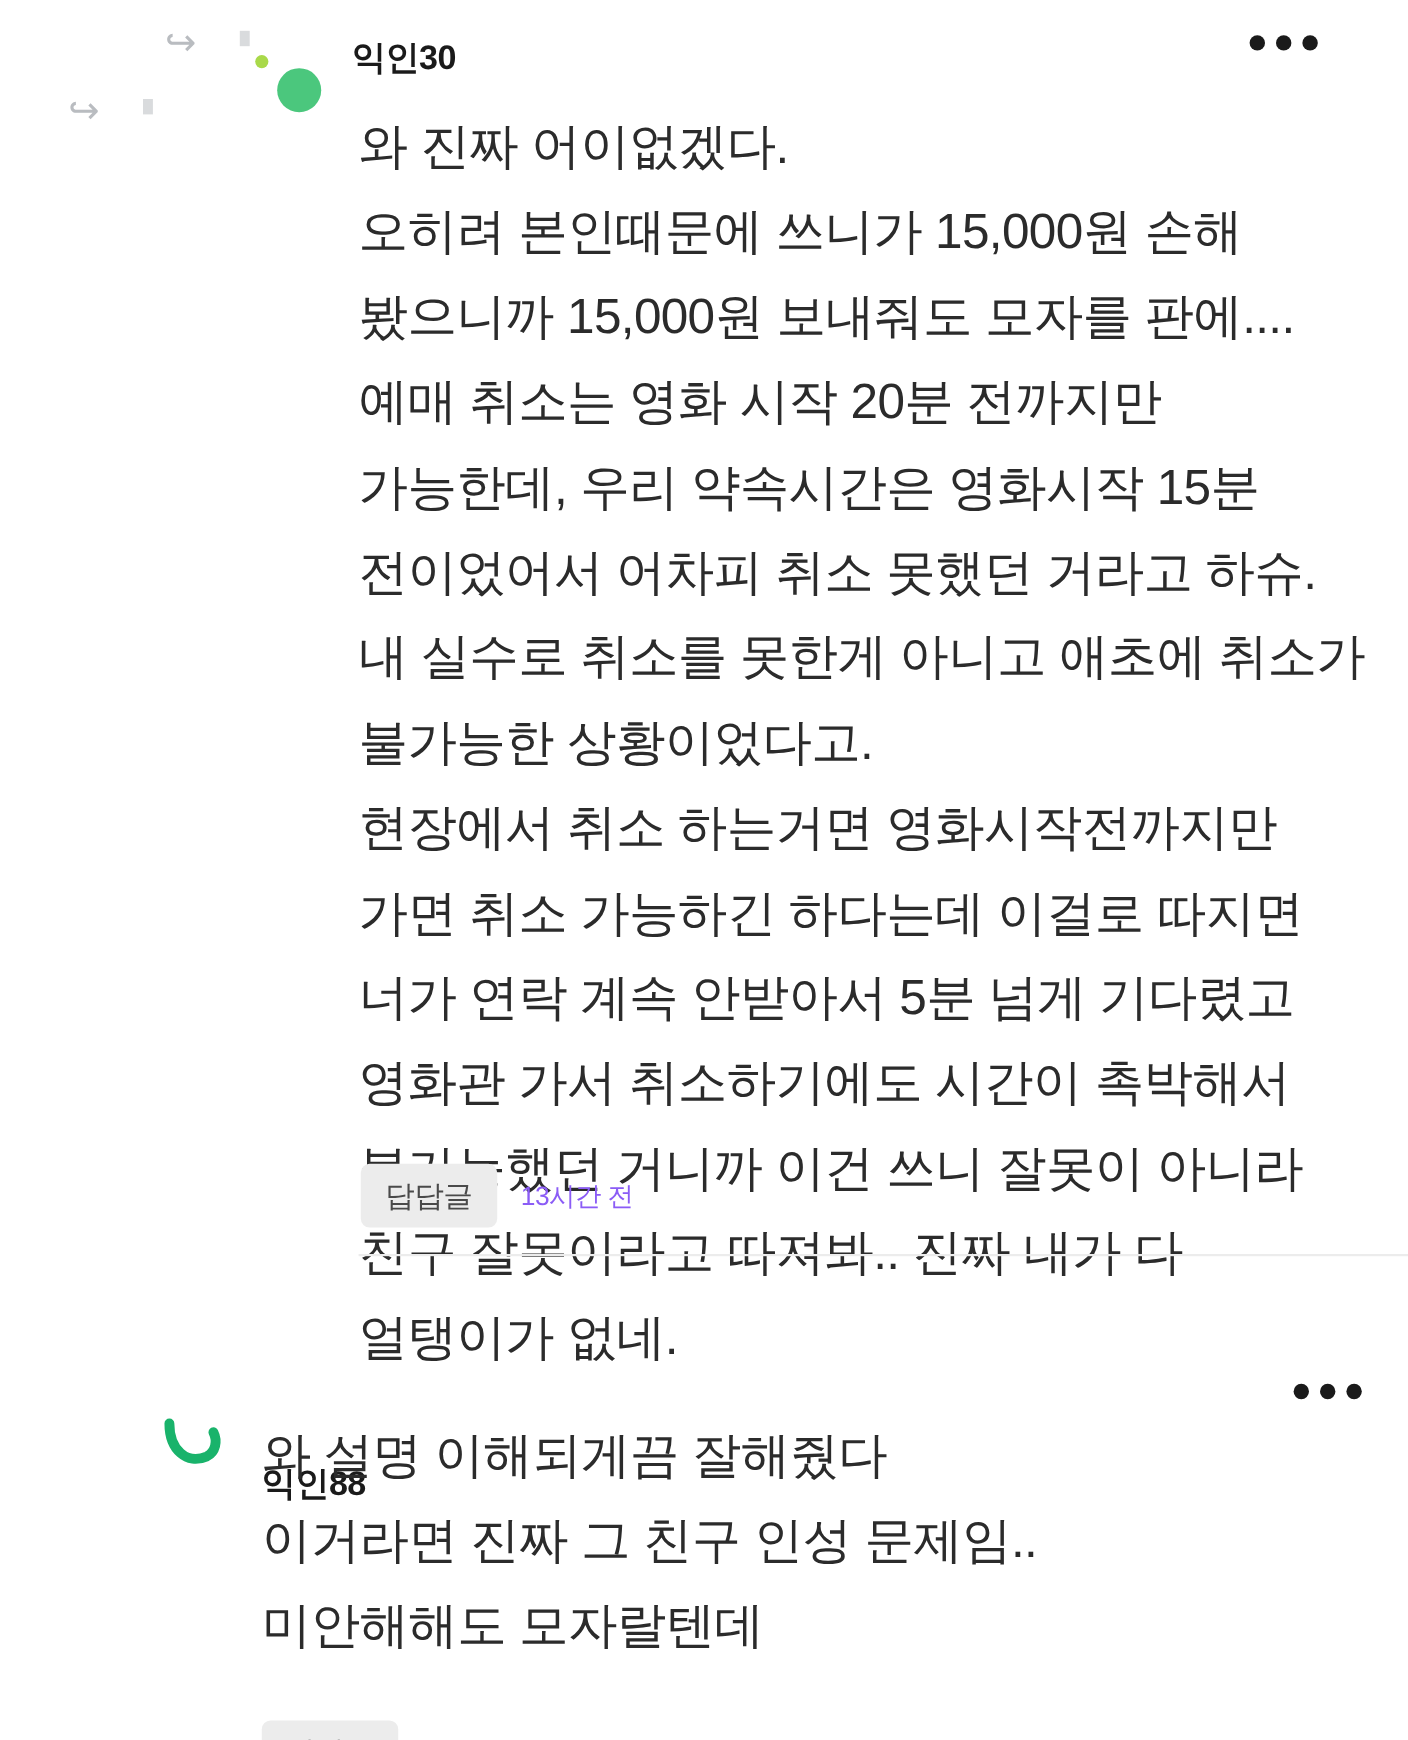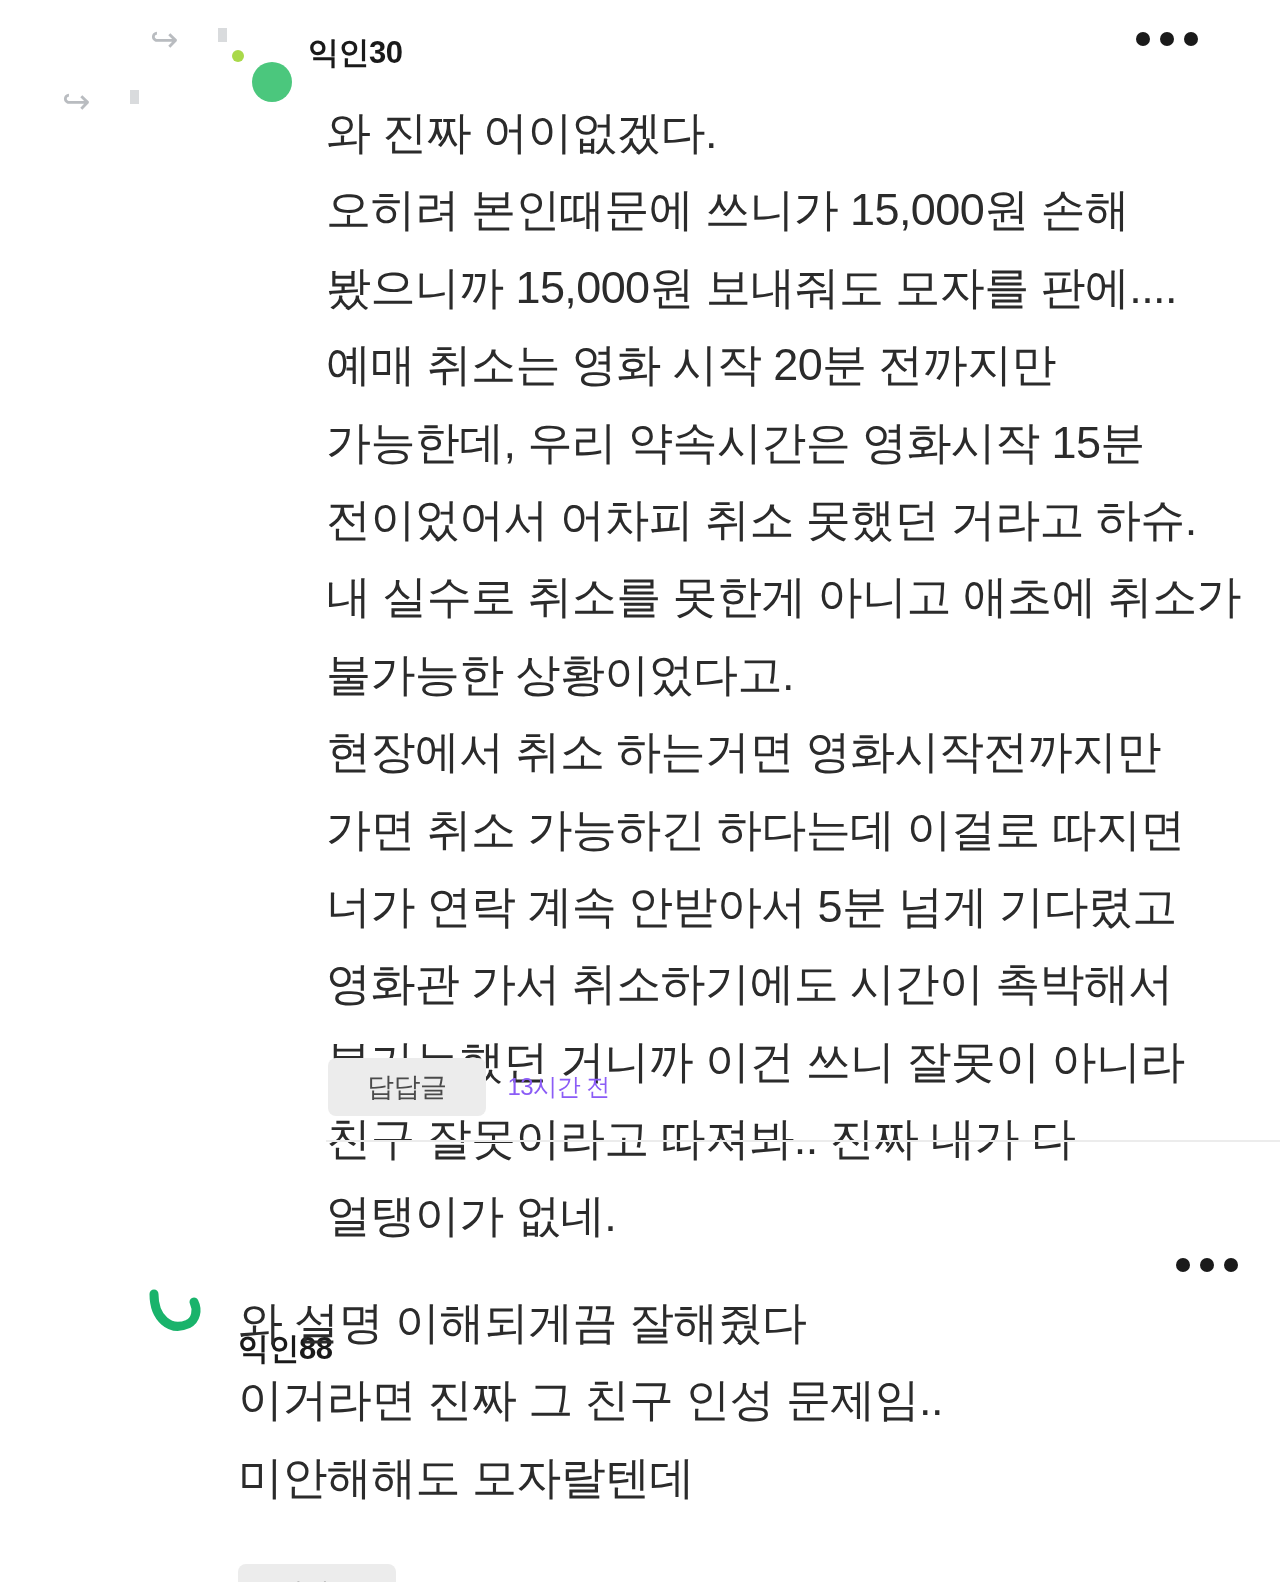--- a/index.html
+++ b/index.html
@@ -73,21 +73,21 @@
     height: 56px;
   }
 
   .nickname {
     position: absolute;
     font-size: 31px;
     font-weight: bold;
     letter-spacing: -0.5px;
     color: #1a1a1a;
   }
-  .c1 .nickname { left: 308px; top: 32px; }
+  .c1 .nickname { left: 320px; top: 32px; }
   .c2 .nickname { left: 238px; top: 1256px; }
 
   .more-dots {
     position: absolute;
     display: flex;
     gap: 10px;
     align-items: center;
   }
   .more-dots span {
     display: block;
@@ -128,21 +128,21 @@
   .c1 .footer { left: 328px; top: 1058px; }
   .c2 .footer { left: 238px; top: 1492px; }
 
   .reply-btn {
     background: #ececec;
     border: none;
     border-radius: 8px;
     color: #4a4a4a;
     font-size: 27px;
     letter-spacing: -0.5px;
-    padding: 11px 39px;
+    padding: 11px 22px;
     font-family: "Liberation Sans", "DejaVu Sans", sans-serif;
     cursor: pointer;
   }
   .timestamp {
     color: #8b5cf6;
     font-size: 24px;
     letter-spacing: -0.5px;
   }
 
   .divider {

